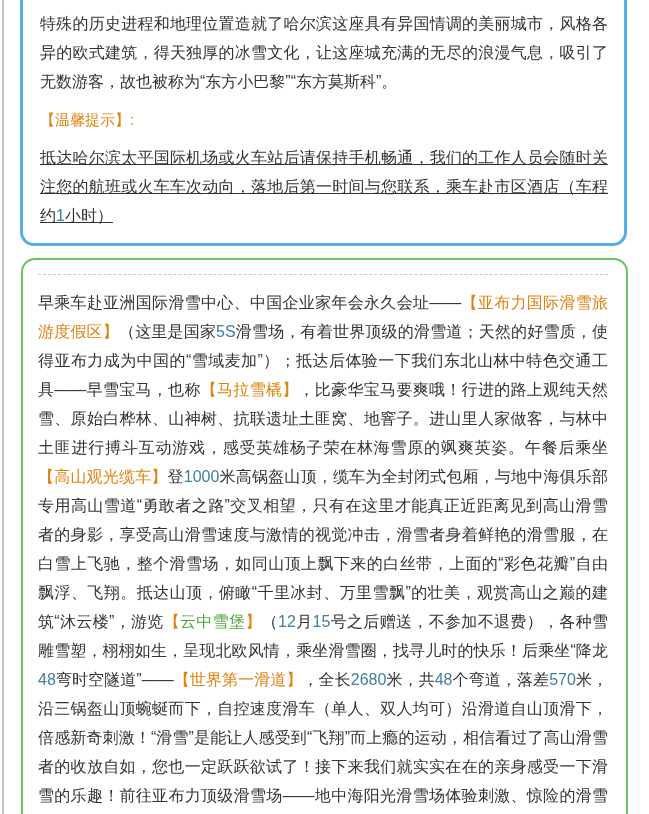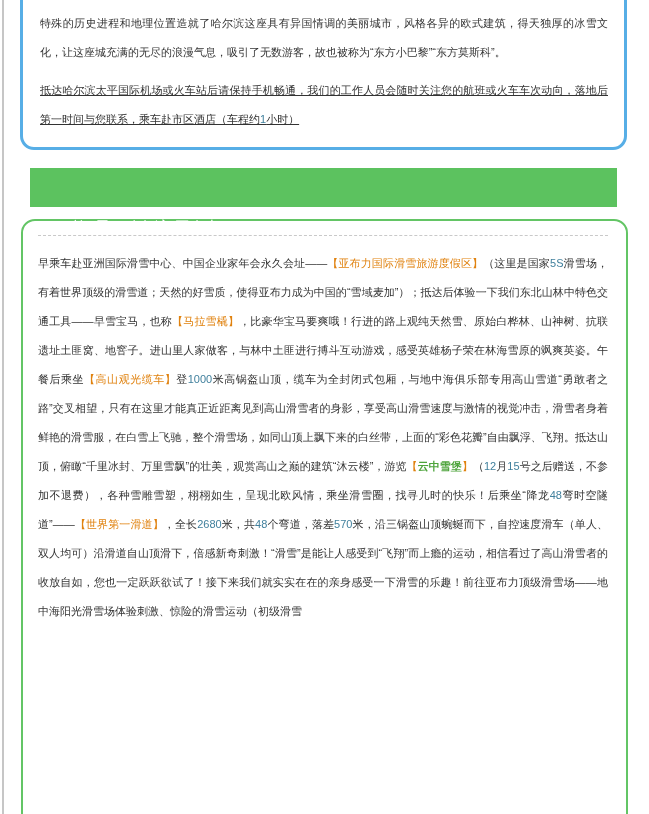--- a/index.html
+++ b/index.html
@@ -28,21 +28,21 @@
     box-sizing: border-box;
     margin: -38px 0 0 20px;
     width: 607px;
     border: 3px solid #57aee6;
     border-radius: 14px;
     padding: 44px 16px 13px 17px;
     background: #fff;
   }
   .para {
     margin: 0;
-    font-size: 11px;
+    font-size: 16px;
     line-height: 29px;
     color: #333;
     text-align: justify;
   }
   .notice-title {
     margin: 9px 0 0 0;
     font-size: 15px;
     line-height: 29px;
     color: #e0820f;
   }
@@ -85,37 +85,35 @@
     border: 0;
     border-top: 1px dashed #c9c9c9;
     margin: 6px 0 8px 0;
     height: 0;
   }
   .body-para { margin-top: 13px; }
 
   
   .seg-text   { color: #333333; }
   .seg-orange { color: #e0820f; }
-  .seg-green  { color: #4ea43c; font-weight: bold; }
+  .seg-green  { color: #4ea43c; }
   .seg-num    { color: #41809d; }
 </style>
 </head>
 <body>
 
 <div class="page-rule"></div>
 
 <div class="content">
 
   <section class="intro-box">
     <p class="para"><span class="seg-text">特殊的历史进程和地理位置造就了哈尔滨这座具有异国情调的美丽城市，风格各异的欧式建筑，得天独厚的冰雪文化，让这座城充满的无尽的浪漫气息，吸引了无数游客，故也被称为“东方小巴黎”“东方莫斯科”。</span></p>
+    <p class="notice-title">【温馨提示】:</p>
     <p class="para notice-para"><span class="seg-text">抵达哈尔滨太平国际机场或火车站后请保持手机畅通，我们的工作人员会随时关注您的航班或火车车次动向，落地后第一时间与您联系，乘车赴市区酒店（车程约</span><span class="seg-num">1</span><span class="seg-text">小时）</span></p>
   </section>
 
-  <div class="day-bar">
-    <span>第2天　哈尔滨-亚布力</span>
-  </div>
 
   <section class="day-box">
     <hr class="dashed-sep">
     <p class="para body-para"><span class="seg-text">早乘车赴亚洲国际滑雪中心、中国企业家年会永久会址——</span><span class="seg-orange">【亚布力国际滑雪旅游度假区】</span><span class="seg-text">（这里是国家</span><span class="seg-num">5S</span><span class="seg-text">滑雪场，有着世界顶级的滑雪道；天然的好雪质，使得亚布力成为中国的“雪域麦加”）；抵达后体验一下我们东北山林中特色交通工具——早雪宝马，也称</span><span class="seg-orange">【马拉雪橇】</span><span class="seg-text">，比豪华宝马要爽哦！行进的路上观纯天然雪、原始白桦林、山神树、抗联遗址土匪窝、地窨子。进山里人家做客，与林中土匪进行搏斗互动游戏，感受英雄杨子荣在林海雪原的飒爽英姿。午餐后乘坐</span><span class="seg-orange">【高山观光缆车】</span><span class="seg-text">登</span><span class="seg-num">1000</span><span class="seg-text">米高锅盔山顶，缆车为全封闭式包厢，与地中海俱乐部专用高山雪道“勇敢者之路”交叉相望，只有在这里才能真正近距离见到高山滑雪者的身影，享受高山滑雪速度与激情的视觉冲击，滑雪者身着鲜艳的滑雪服，在白雪上飞驰，整个滑雪场，如同山顶上飘下来的白丝带，上面的“彩色花瓣”自由飘浮、飞翔。抵达山顶，俯瞰“千里冰封、万里雪飘”的壮美，观赏高山之巅的建筑“沐云楼”，游览</span><span class="seg-orange">【</span><span class="seg-green">云中雪堡</span><span class="seg-orange">】</span><span class="seg-text">（</span><span class="seg-num">12</span><span class="seg-text">月</span><span class="seg-num">15</span><span class="seg-text">号之后赠送，不参加不退费），各种雪雕雪塑，栩栩如生，呈现北欧风情，乘坐滑雪圈，找寻儿时的快乐！后乘坐“降龙</span><span class="seg-num">48</span><span class="seg-text">弯时空隧道”——</span><span class="seg-orange">【世界第一滑道】</span><span class="seg-text">，全长</span><span class="seg-num">2680</span><span class="seg-text">米，共</span><span class="seg-num">48</span><span class="seg-text">个弯道，落差</span><span class="seg-num">570</span><span class="seg-text">米，沿三锅盔山顶蜿蜒而下，自控速度滑车（单人、双人均可）沿滑道自山顶滑下，倍感新奇刺激！“滑雪”是能让人感受到“飞翔”而上瘾的运动，相信看过了高山滑雪者的收放自如，您也一定跃跃欲试了！接下来我们就实实在在的亲身感受一下滑雪的乐趣！前往亚布力顶级滑雪场——地中海阳光滑雪场体验刺激、惊险的滑雪运动（初级滑雪</span></p>
   </section>
 
 </div>
 
 </body></html>

